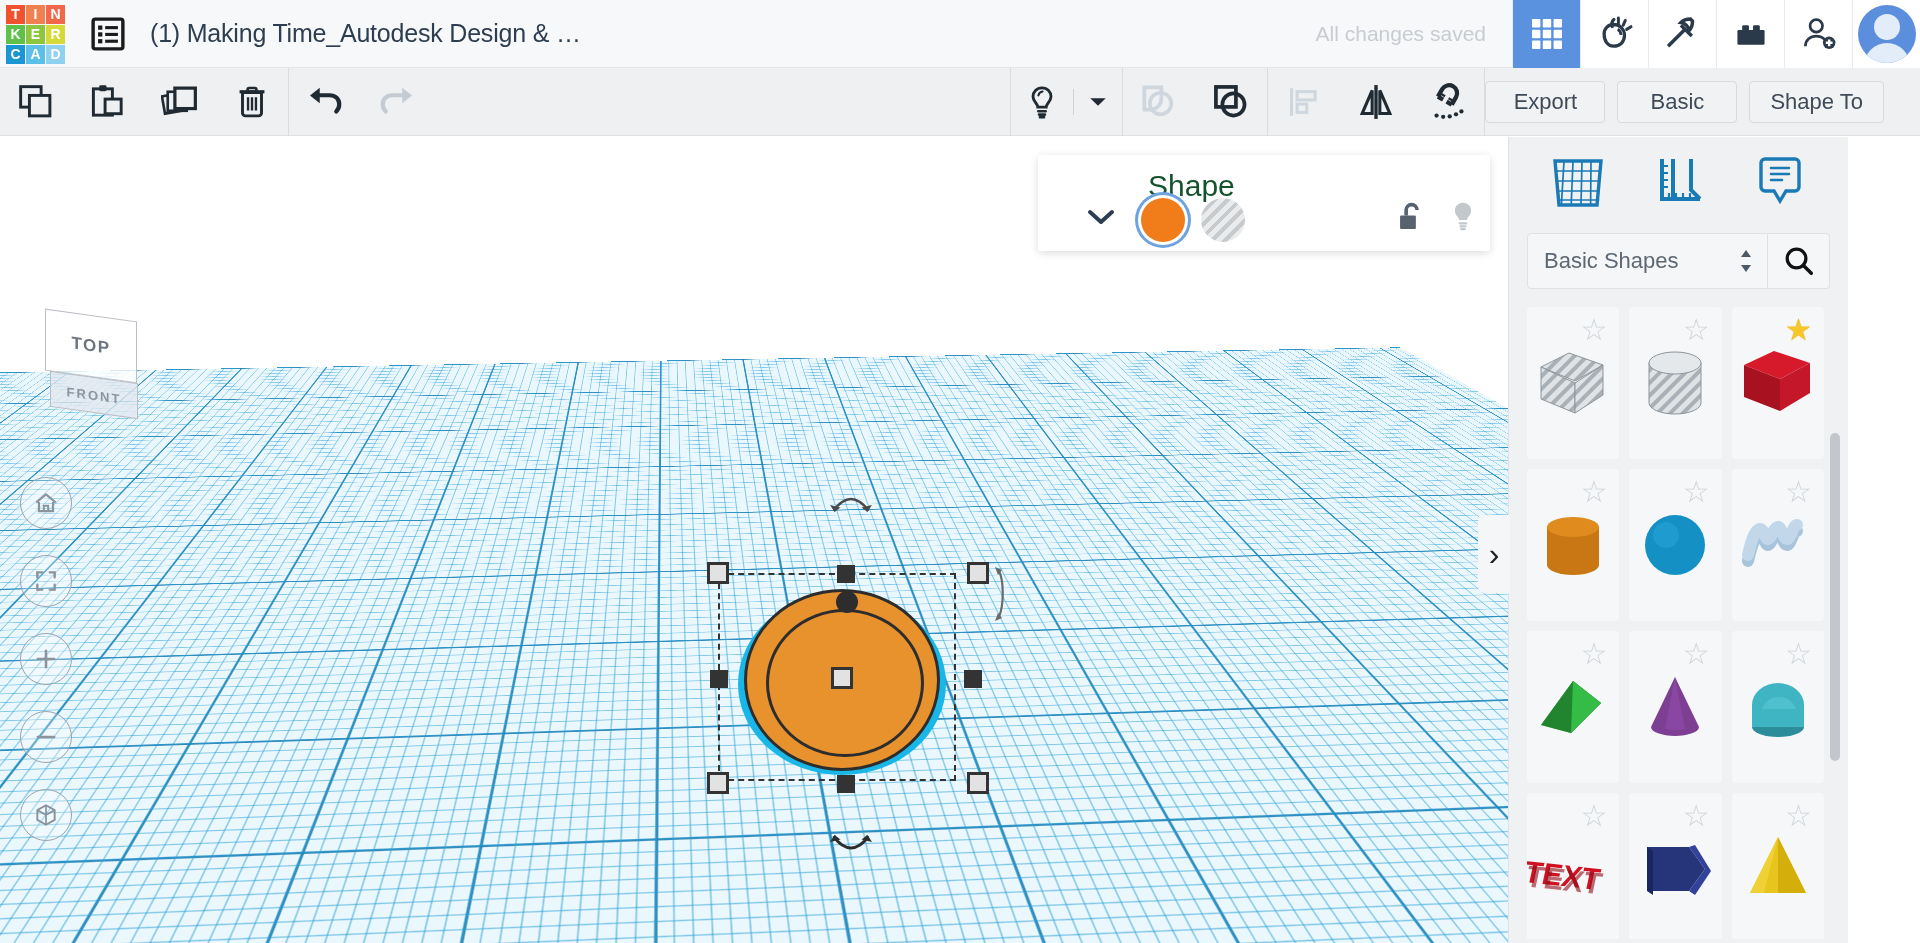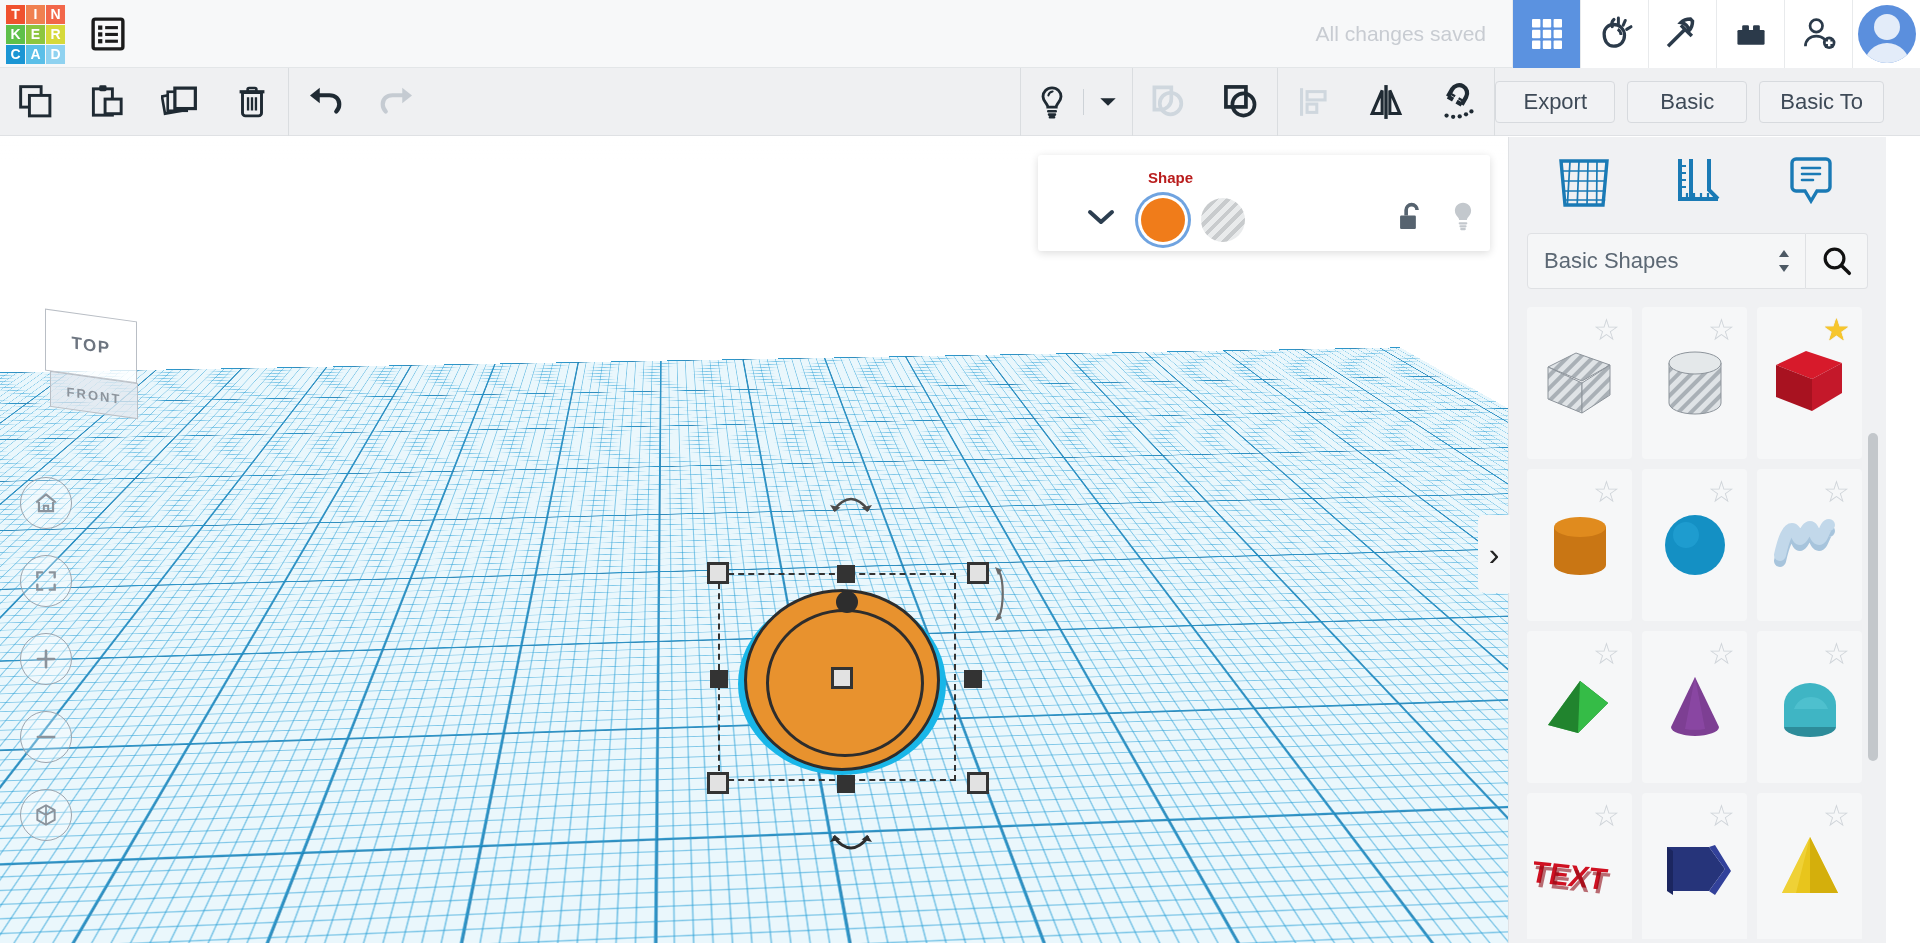--- a/index.html
+++ b/index.html
@@ -159,37 +159,37 @@
     display:flex; align-items:center; justify-content:center;
     font-size:32px; color:#222; cursor:pointer; z-index: 6;
   }
 
   
   .shapePanel {
     position:absolute; left:1038px; top:155px; width:452px; height:96px;
     background:#fff; border-radius:3px; box-shadow:0 2px 8px rgba(0,0,0,.14);
     z-index: 5;
   }
-  .shapeTitle { position:absolute; left:110px; top:14px; font-size:15px; font-weight:bold; color:#b91c1c; }
+  .shapeTitle { position:absolute; left:110px; top:14px; font-size:30px; font-weight:normal; color:#14532d; }
   .chev { position:absolute; left:48px; top:48px; font-size:26px; color:#2c3e50; cursor:pointer; }
   .swatchSolid {
     position:absolute; left:103px; top:43px; width:44px; height:44px; border-radius:50%;
     background:#f07c1a; box-shadow:0 0 0 3px #fff, 0 0 0 6px #6fa3e0; cursor:pointer;
   }
   .swatchHole {
     position:absolute; left:163px; top:43px; width:44px; height:44px; border-radius:50%;
     background: repeating-linear-gradient(135deg, #c8cbcd 0 4px, #e9ebec 4px 9px);
     cursor:pointer;
   }
   .lockIcon { position:absolute; left:358px; top:46px; cursor:pointer; }
   .bulbIcon { position:absolute; left:410px; top:44px; cursor:pointer; }
 
   
   .rightpanel {
-    position:absolute; top:137px; left:1508px; width:378px; height:806px;
+    position:absolute; top:137px; left:1508px; width:340px; height:806px;
     background:#f0f1f3; border-left:1px solid #e0e2e5;
   }
   .rpIcons { display:flex; justify-content:space-around; align-items:center; height:96px; padding: 0 18px; }
   .rpIcon { cursor:pointer; }
   .rpSearchRow { display:flex; padding: 0 18px; gap: 0; }
   .rpSelect {
     flex:1; height:56px; background:#f5f6f7; border:1px solid #dfe1e4;
     border-radius:4px 0 0 4px; display:flex; align-items:center;
     padding: 0 16px; font-size:22px; color:#5c6874; position:relative; cursor:pointer;
   }
@@ -238,20 +238,21 @@
         <rect x="1.5" y="1.5" width="21" height="21" rx="1.5" fill="none" stroke="#1b1b1b" stroke-width="2.4"></rect>
         <rect x="5" y="6" width="3" height="3" fill="#1b1b1b"></rect>
         <rect x="10" y="6.4" width="9" height="2.2" fill="#1b1b1b"></rect>
         <rect x="5" y="10.8" width="3" height="3" fill="#1b1b1b"></rect>
         <rect x="10" y="11.2" width="9" height="2.2" fill="#1b1b1b"></rect>
         <rect x="5" y="15.6" width="3" height="3" fill="#1b1b1b"></rect>
         <rect x="10" y="16" width="9" height="2.2" fill="#1b1b1b"></rect>
       </svg>
     </div>
 
+    <div class="projtitle">(1) Making Time_Autodesk Design &amp; …</div>
 
     <div class="saved">All changes saved</div>
 
     <div class="topicon active">
       <svg width="36" height="36" viewBox="0 0 24 24">
         <g fill="#ffffff">
           <rect x="2" y="2" width="5.6" height="5.6" rx="0.6"></rect>
           <rect x="9.2" y="2" width="5.6" height="5.6" rx="0.6"></rect>
           <rect x="16.4" y="2" width="5.6" height="5.6" rx="0.6"></rect>
           <rect x="2" y="9.2" width="5.6" height="5.6" rx="0.6"></rect>
@@ -421,21 +422,21 @@
           </g>
         </svg>
       </div>
     </div>
 
     <div class="sep"></div>
 
     <div class="rightbtns">
       <div class="pbtn">Export</div>
       <div class="pbtn">Basic</div>
-      <div class="pbtn">Basic To</div>
+      <div class="pbtn">Shape To</div>
     </div>
   </div>
 
   <div class="canvas">
     <div class="plane"></div>
     <div class="planemask"></div>
 
     <div class="viewcube">
       <div class="vcTop">TOP</div>
       <div class="vcFront">FRONT</div>

